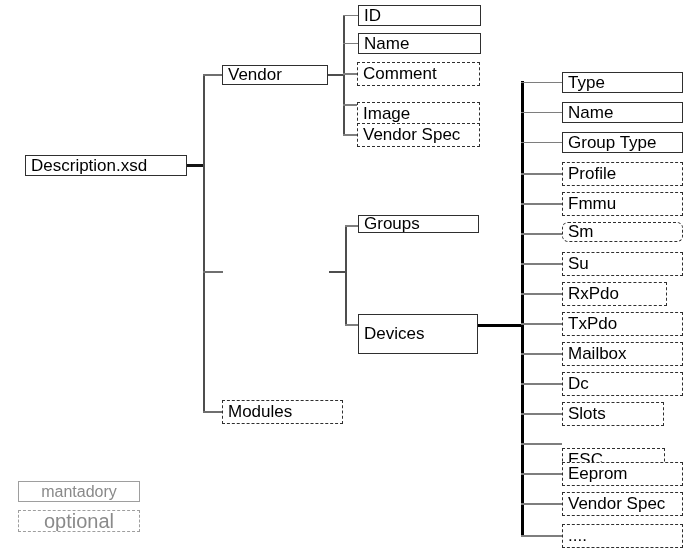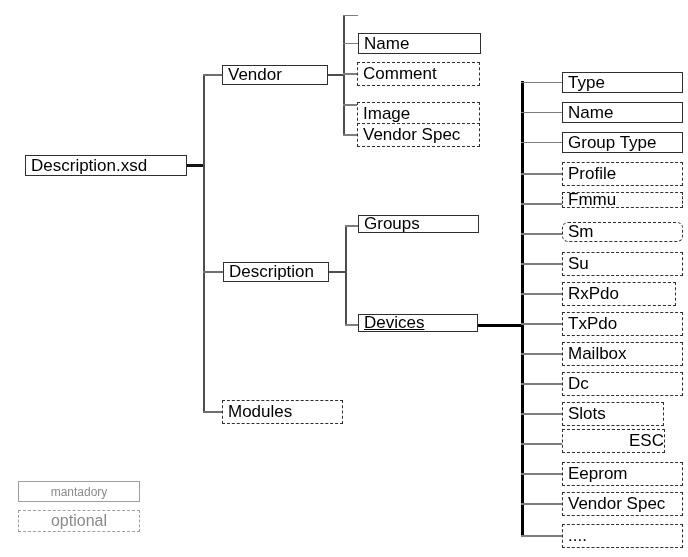--- a/index.html
+++ b/index.html
@@ -28,28 +28,28 @@
     overflow: hidden;
     z-index: 2;
   }
   .node.mandatory { border: 1px solid #2f2f2f; }
   .node.optional  { border: 1.5px dashed #2f2f2f; }
   .node.legend-mandatory {
     border: 1px solid #9e9e9e;
     color: #8a8a8a;
     justify-content: center;
     padding-left: 0;
-    font-size: 12px;
+    font-size: 16px;
   }
   .node.legend-optional {
     border: 1.5px dashed #9e9e9e;
     color: #8a8a8a;
     justify-content: center;
     padding-left: 0;
-    font-size: 16px;
+    font-size: 20px;
   }
   .line {
     position: absolute;
     z-index: 1;
   }
 </style>
 </head>
 <body>
 
 <div id="diagram" style="background: rgb(255, 255, 255);">
@@ -86,81 +86,81 @@
     <div class="line" style="left: 521px; top: 443.4px; width: 41px; height: 1.2px; background: rgb(126, 126, 126);"></div>
     <div class="line" style="left: 521px; top: 473.4px; width: 41px; height: 1.2px; background: rgb(126, 126, 126);"></div>
     <div class="line" style="left: 521px; top: 503.4px; width: 41px; height: 1.2px; background: rgb(126, 126, 126);"></div>
     <div class="line" style="left: 521px; top: 535.4px; width: 41px; height: 1.2px; background: rgb(126, 126, 126);"></div>
     <div class="node mandatory" style="left: 25px; top: 155px; width: 162px; height: 21px;">
       <span>Description.xsd</span>
     </div>
     <div class="node mandatory" style="left: 222px; top: 65px; width: 106px; height: 20px;">
       <span>Vendor</span>
     </div>
-    <div class="node mandatory" style="left: 223px; top: 262px; width: 106px; height: 20px;">
-      <span>Description</span>
-    </div>
     <div class="node optional" style="left: 222px; top: 400px; width: 121px; height: 24px;">
       <span>Modules</span>
+    </div>
+    <div class="node mandatory" style="left: 358px; top: 5px; width: 123px; height: 21px;">
+      <span>ID</span>
     </div>
     <div class="node mandatory" style="left: 358px; top: 33px; width: 123px; height: 21px;">
       <span>Name</span>
     </div>
     <div class="node optional" style="left: 357px; top: 62px; width: 123px; height: 24px;">
       <span>Comment</span>
     </div>
     <div class="node optional" style="left: 357px; top: 102px; width: 123px; height: 24px;">
       <span>Image</span>
     </div>
     <div class="node optional" style="left: 357px; top: 123px; width: 123px; height: 24px;">
       <span>Vendor Spec</span>
     </div>
     <div class="node mandatory" style="left: 358px; top: 215px; width: 121px; height: 18px;">
       <span>Groups</span>
     </div>
-    <div class="node mandatory" style="left: 358px; top: 314px; width: 120px; height: 18px; text-decoration: underline;">
+    <div class="node mandatory" style="left: 358px; top: 314px; width: 120px; height: 40px;">
       <span>Devices</span>
     </div>
     <div class="node mandatory" style="left: 562px; top: 72px; width: 121px; height: 21px;">
       <span>Type</span>
     </div>
     <div class="node mandatory" style="left: 562px; top: 102px; width: 121px; height: 21px;">
       <span>Name</span>
     </div>
     <div class="node mandatory" style="left: 562px; top: 132px; width: 121px; height: 21px;">
       <span>Group Type</span>
     </div>
     <div class="node optional" style="left: 562px; top: 162px; width: 121px; height: 24px;">
       <span>Profile</span>
     </div>
-    <div class="node optional" style="left: 562px; top: 192px; width: 121px; height: 16px;">
+    <div class="node optional" style="left: 562px; top: 192px; width: 121px; height: 24px;">
       <span>Fmmu</span>
     </div>
     <div class="node optional" style="left: 562px; top: 222px; width: 121px; height: 20px; border-radius: 6px;">
       <span>Sm</span>
     </div>
     <div class="node optional" style="left: 562px; top: 252px; width: 121px; height: 24px;">
       <span>Su</span>
     </div>
-    <div class="node optional" style="left: 562px; top: 282px; width: 114px; height: 24px;">
+    <div class="node optional" style="left: 562px; top: 282px; width: 105px; height: 24px;">
       <span>RxPdo</span>
     </div>
     <div class="node optional" style="left: 562px; top: 312px; width: 121px; height: 24px;">
       <span>TxPdo</span>
     </div>
     <div class="node optional" style="left: 562px; top: 342px; width: 121px; height: 24px;">
       <span>Mailbox</span>
     </div>
     <div class="node optional" style="left: 562px; top: 372px; width: 121px; height: 24px;">
       <span>Dc</span>
     </div>
     <div class="node optional" style="left: 562px; top: 402px; width: 102px; height: 24px;">
       <span>Slots</span>
     </div>
-    <div class="node optional" style="left: 562px; top: 429px; width: 103px; height: 24px; justify-content: flex-end;">
+    <div class="node optional" style="left: 562px; top: 448px; width: 103px; height: 24px;">
       <span>ESC</span>
     </div>
     <div class="node optional" style="left: 562px; top: 462px; width: 121px; height: 24px;">
       <span>Eeprom</span>
     </div>
     <div class="node optional" style="left: 562px; top: 492px; width: 121px; height: 24px;">
       <span>Vendor Spec</span>
     </div>
     <div class="node optional" style="left: 562px; top: 524px; width: 121px; height: 24px;">
       <span>....</span>

